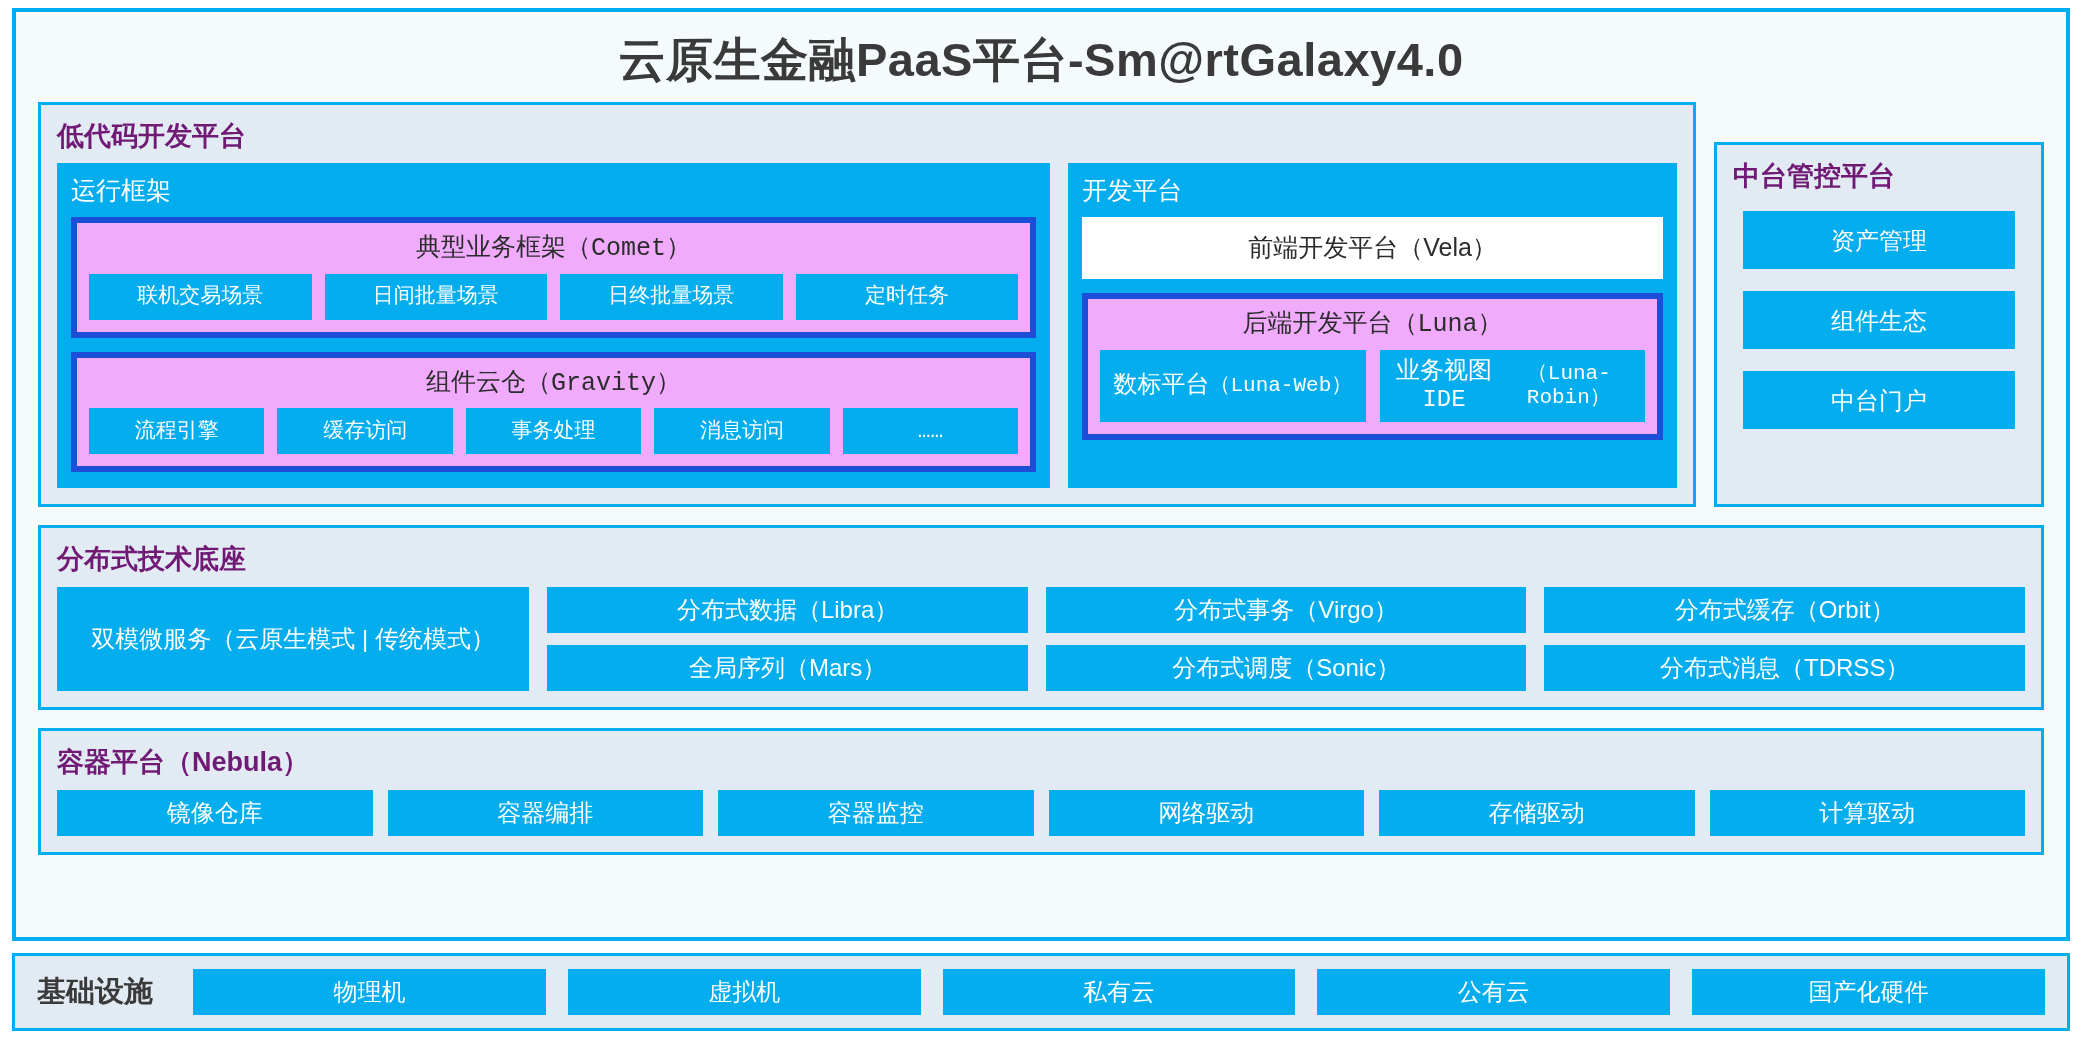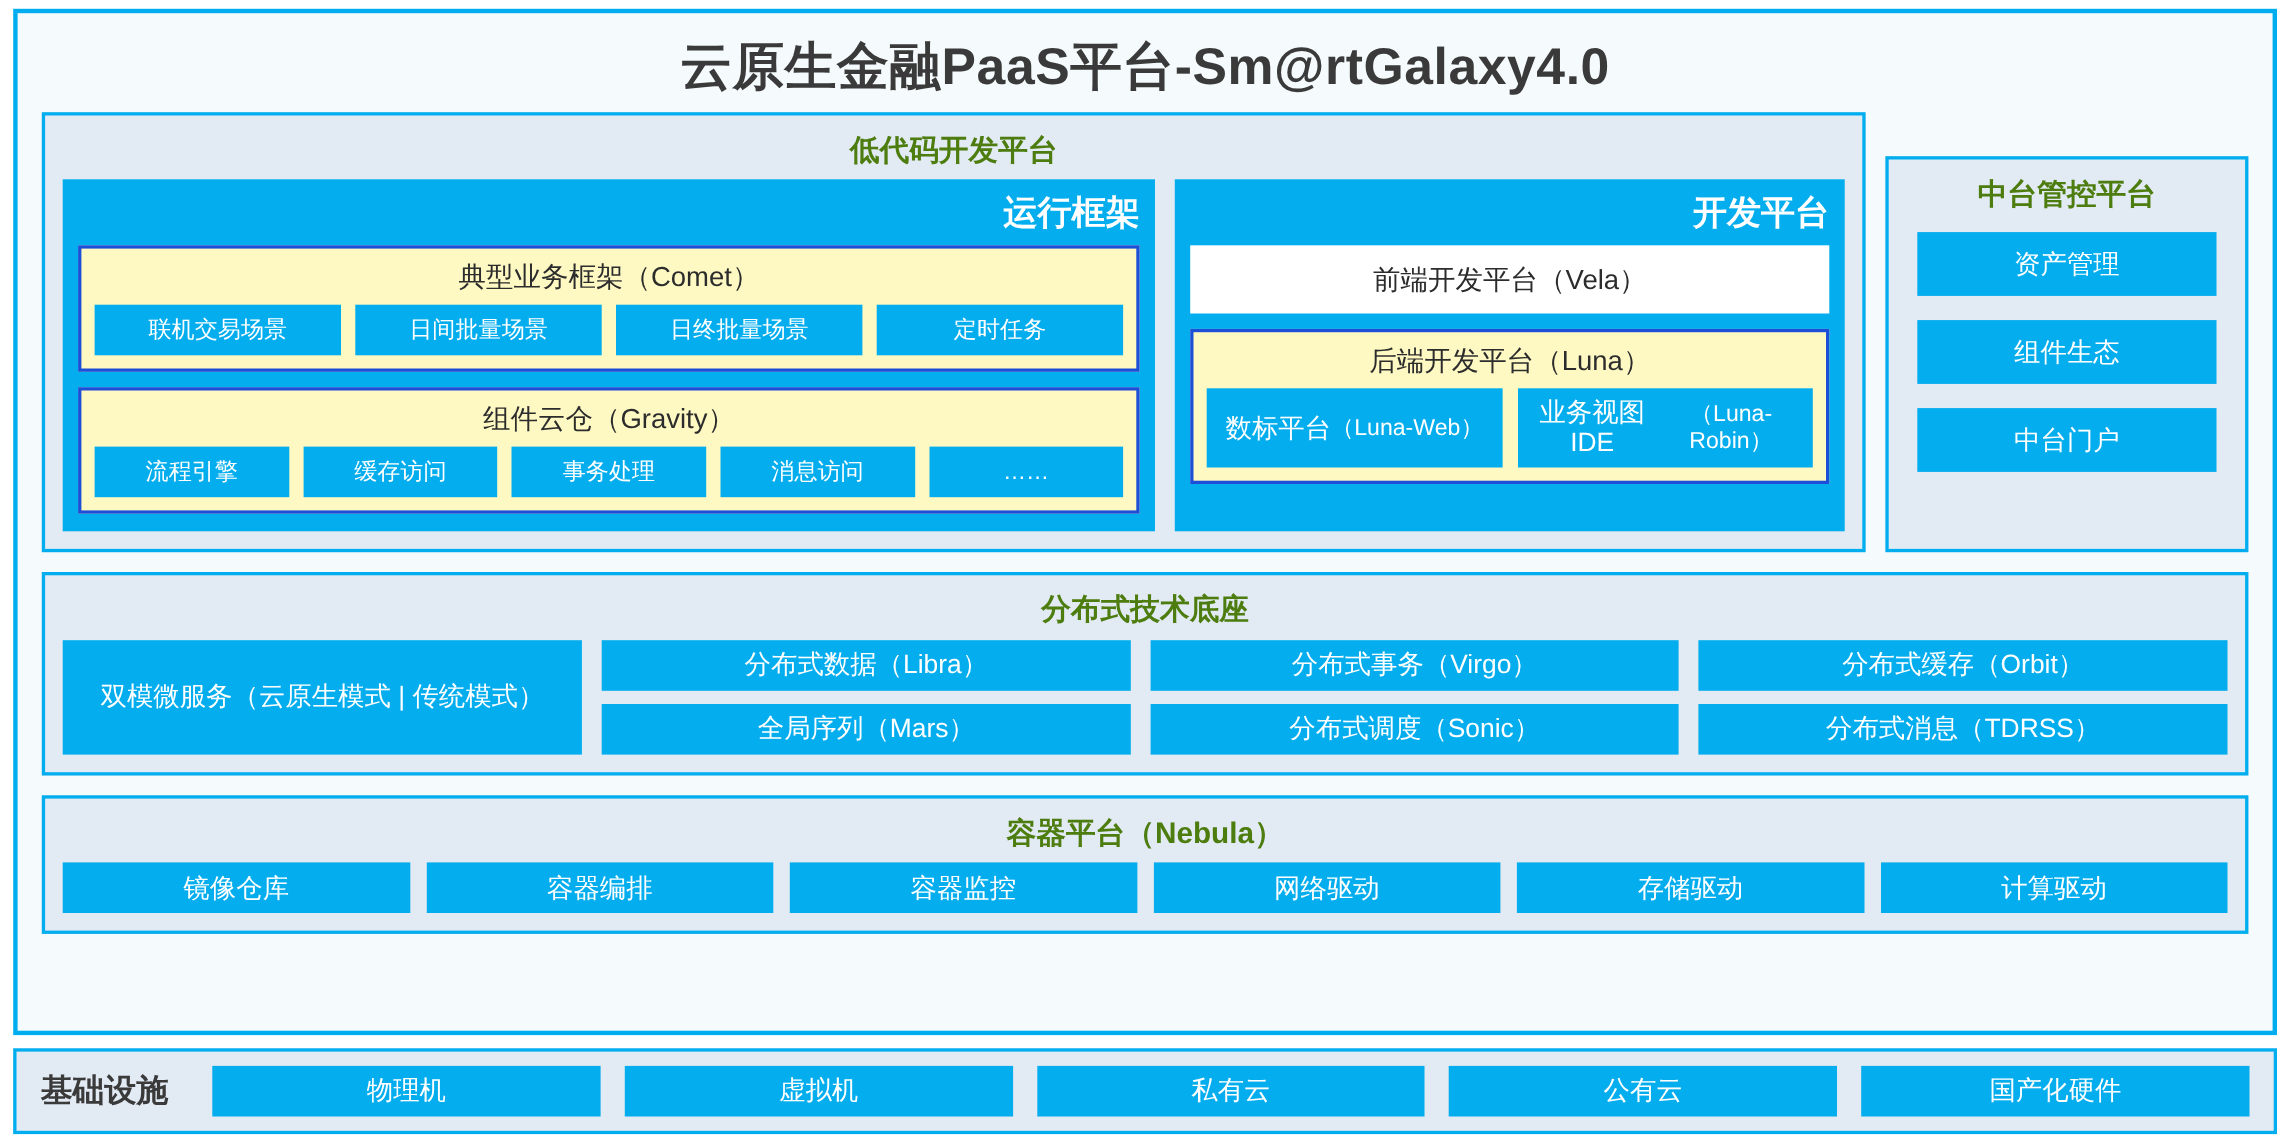--- a/index.html
+++ b/index.html
@@ -46,24 +46,24 @@
   }
 
   
   .panel {
     box-sizing: border-box;
     border: 3px solid #00AEEF;
     background: #E2EAF3;
     padding: 12px 16px 16px 16px;
   }
   .panel-title {
-    text-align: center;
+    text-align: left;
     font-size: 27px;
     font-weight: bold;
-    color: #4d7c0f;
+    color: #701a75;
     padding: 5px 0 12px 0;
     line-height: 1.1;
   }
 
   
   .tile {
     box-sizing: border-box;
     background: #03ADEE;
     color: #FFFFFF;
     display: flex;
@@ -94,36 +94,37 @@
 
   
   .bluebox {
     box-sizing: border-box;
     background: #03ADEE;
     padding: 10px 14px 16px 14px;
     display: flex;
     flex-direction: column;
   }
   .bluebox-title {
-    text-align: right;
+    text-align: left;
     color: #FFFFFF;
-    font-size: 31px;
-    font-weight: bold;
+    font-size: 25px;
+    font-weight: normal;
     padding: 4px 0 12px 0;
     line-height: 1.1;
   }
   .runtime { flex: 1 1 62%; }
   .devplat { flex: 1 1 38%; }
 
   
   .whitecard {
     box-sizing: border-box;
-    background: #fef9c3;
-    border: 3px solid #1d4ed8;
+    background: #f0abfc;
+    border: 6px solid #1d4ed8;
     padding: 8px 12px 12px 12px;
+    font-family: Liberation Mono, monospace;
   }
   .whitecard-title {
     text-align: center;
     font-size: 25px;
     color: #2C2C2C;
     padding: 4px 0 10px 0;
     line-height: 1.15;
   }
   .whitecard + .whitecard { margin-top: 14px; }
 

